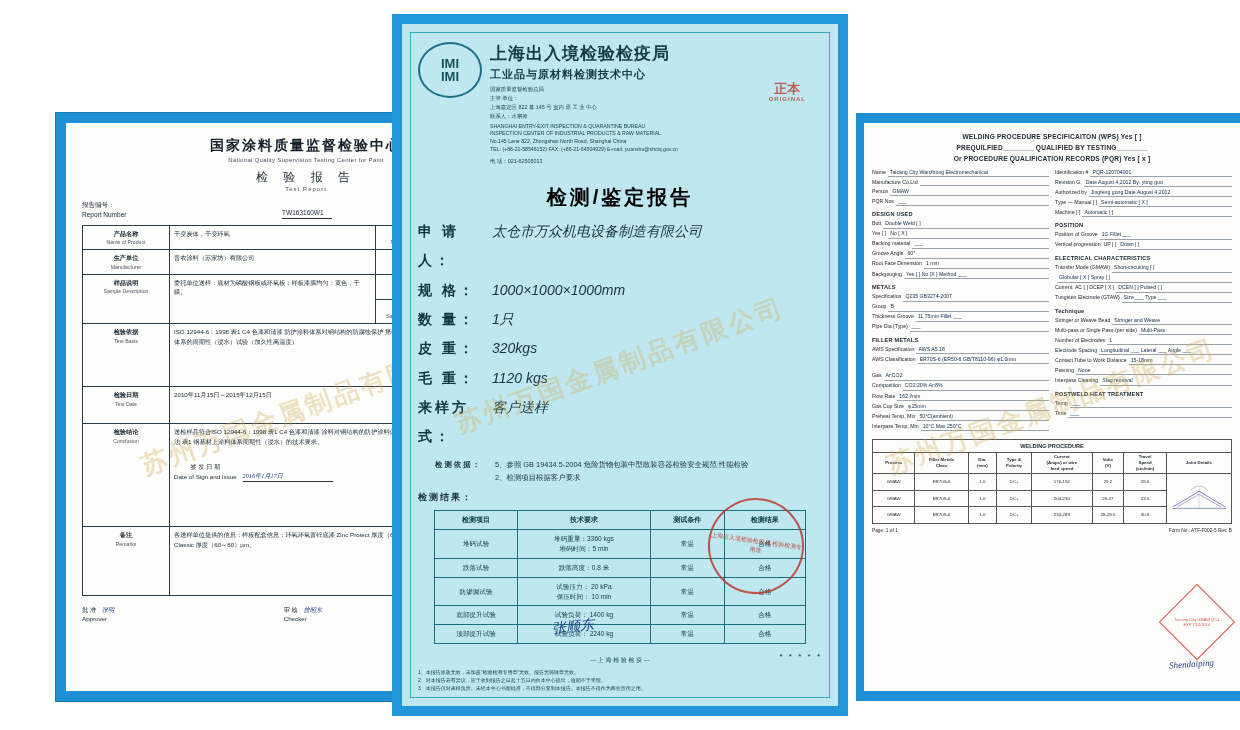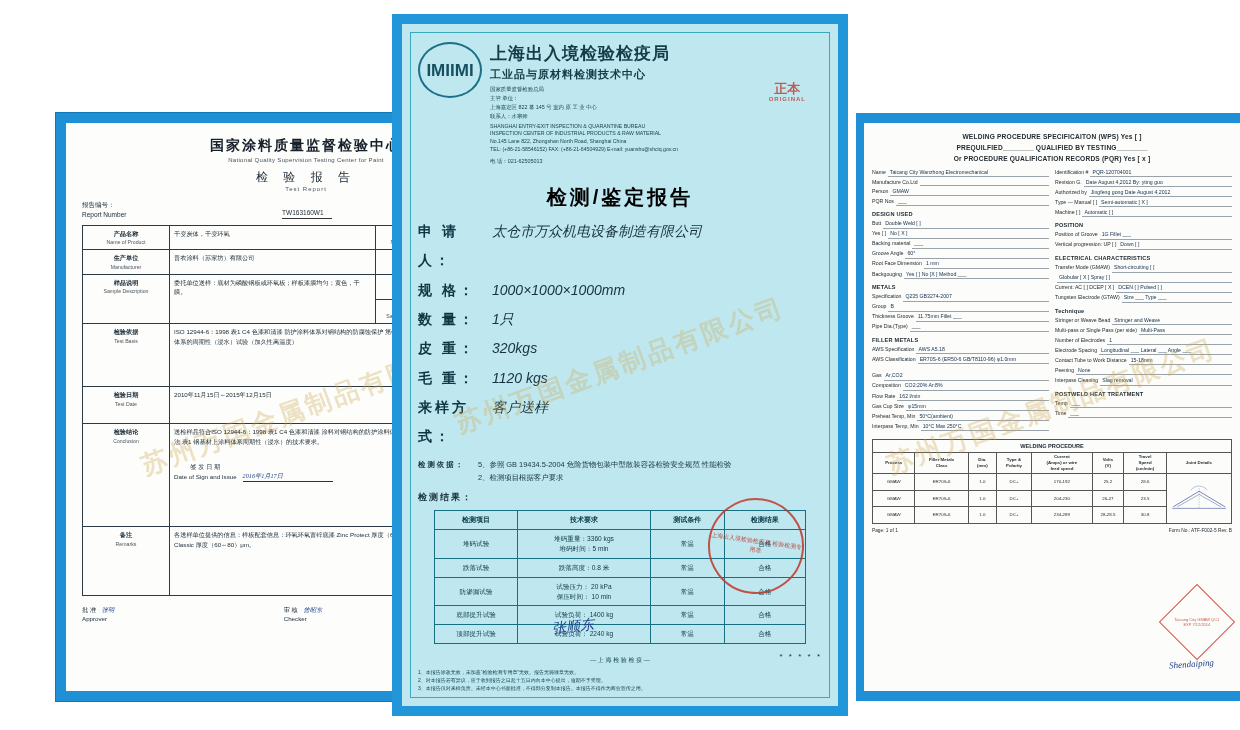--- a/index.html
+++ b/index.html
@@ -43,22 +43,22 @@
            transform:rotate(-20deg);white-space:nowrap;}
 
   
   #doc-center{left:392px;top:14px;width:456px;height:702px;background:#2196d8;}
   #doc-center .inner{background:#bfe7ef;}
   .c-wrap{position:relative;width:100%;height:100%;box-sizing:border-box;padding:12px 16px;
           font-size:7px;color:#18333d;}
   .c-border{position:absolute;inset:8px;border:1px solid #3aa9bd;}
   .c-head{display:flex;gap:8px;align-items:flex-start;position:relative;z-index:2;margin-top:6px;}
   .imi-logo{width:60px;height:52px;border:2px solid #1b6f86;border-radius:50%;
-            display:flex;align-items:center;justify-content:center;flex-direction:row;
-            font-weight:bold;color:#14515f;font-size:17px;line-height:1.0;flex:none;}
+            display:flex;align-items:center;justify-content:center;flex-direction:column;
+            font-weight:bold;color:#14515f;font-size:13px;line-height:1.0;flex:none;}
   .c-head-txt{flex:1;}
   .c-cn1{font-size:17px;font-weight:bold;letter-spacing:1px;color:#123c48;}
   .c-cn2{font-size:11px;font-weight:bold;letter-spacing:1px;color:#123c48;margin-top:2px;}
   .c-addr{font-size:5.4px;line-height:1.65;color:#15454f;margin-top:3px;}
   .c-en{font-size:5.2px;line-height:1.5;color:#15454f;}
   .orig{position:absolute;right:16px;top:40px;color:#c0392b;text-align:center;
         font-size:13px;font-weight:bold;opacity:.8;line-height:1.1;}
   .orig small{display:block;font-size:6px;letter-spacing:1px;}
   .c-title{text-align:center;font-size:20px;font-weight:bold;letter-spacing:3px;margin-top:18px;color:#000000;}
   .c-nos{display:flex;justify-content:flex-end;gap:4px;font-size:7.5px;margin-top:14px;flex-direction:column;align-items:flex-end;}
@@ -309,21 +309,21 @@
             <div class="v">1120 kgs</div>
           </div>
           <div class="row">
             <div class="k">来样方式：</div>
             <div class="v">客户送样</div>
           </div>
         </div>
 
         <div class="c-basis">
           <div style="display:flex;">
-            <div style="width:60px;font-weight:bold;letter-spacing:2px;">检测依据：</div>
+            <div style="width:60px;font-weight:bold;letter-spacing:2px;margin-left:17px;">检测依据：</div>
             <div style="flex:1;">
               <div>5、参照 GB 19434.5-2004 危险货物包装中型散装容器检验安全规范 性能检验</div>
               <div>2、检测项目根据客户要求</div>
             </div>
           </div>
         </div>
 
         <div class="c-res">检测结果：</div>
 
         <table class="c-tab">

